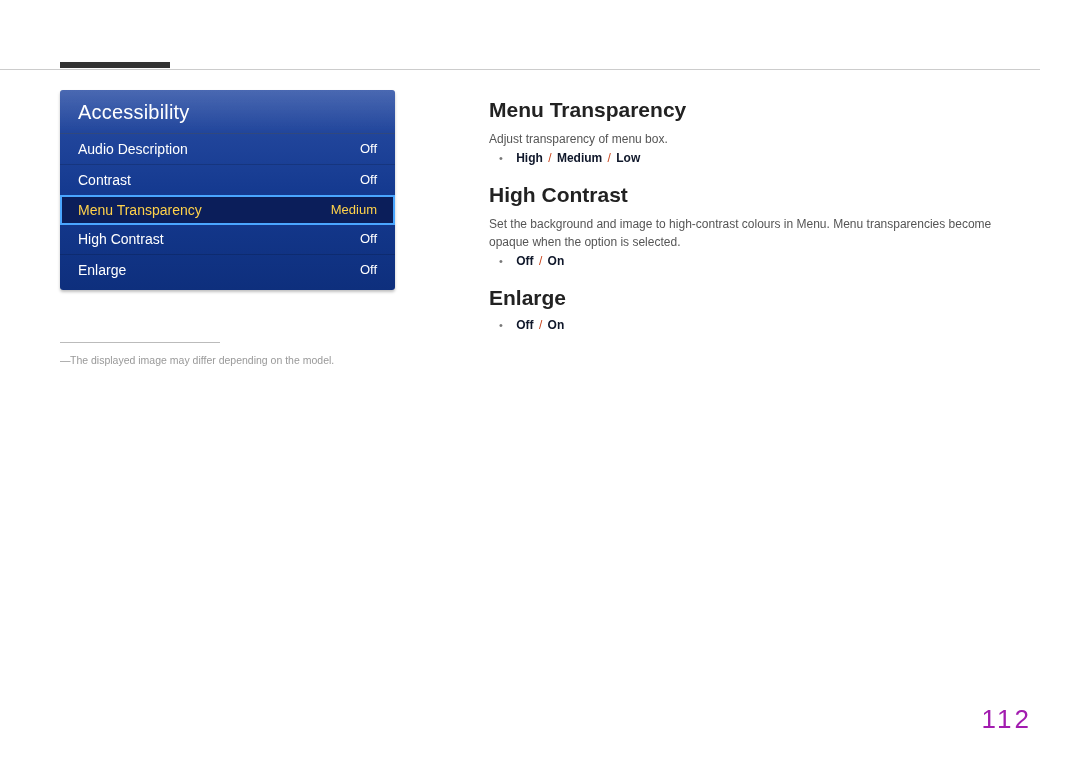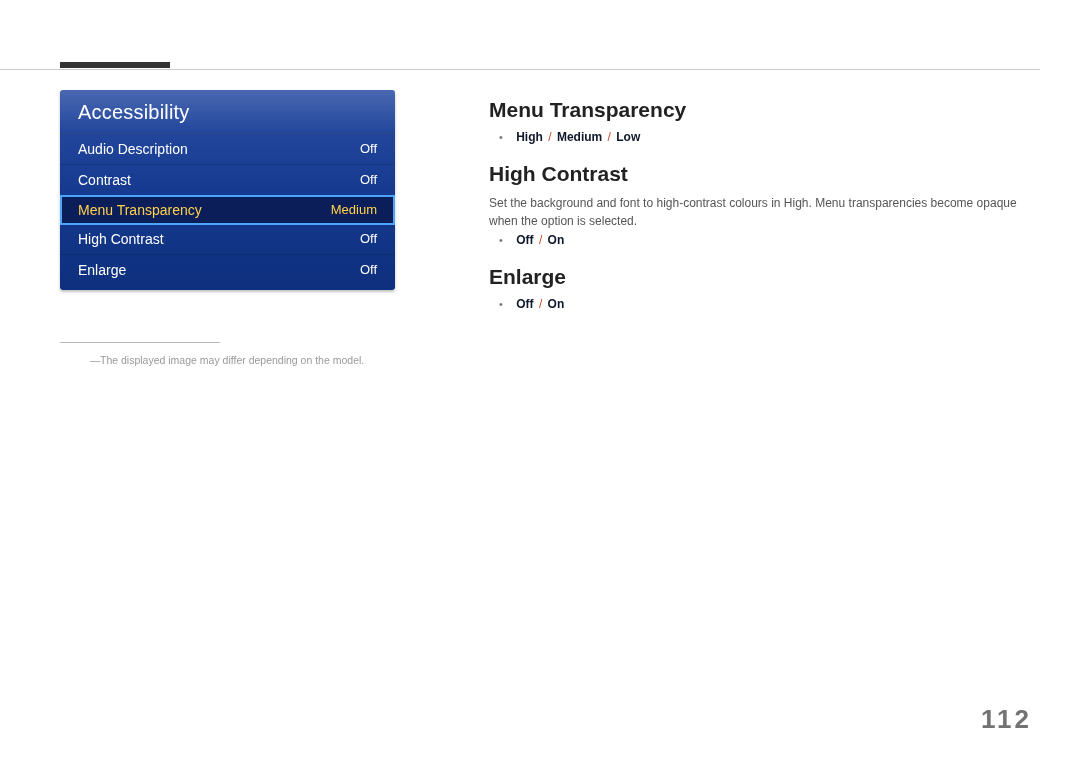--- a/index.html
+++ b/index.html
@@ -70,21 +70,21 @@
     .menu-row.selected {
       background: #0b1e5a;
       border: 2px solid #4aa6ff;
       margin: -1px 0;
       padding: 5px 16px;
       color: #ffd24a;
     }
     .menu-row .value { font-size: 13px; }
 
     .left-rule { margin: 52px 0 10px; width: 160px; border: none; border-top: 1px solid #bbb; }
-    .footnote { color: #999; font-size: 10.5px; line-height: 1.5; margin-left: 30px; }
+    .footnote { color: #999; font-size: 10.5px; line-height: 1.5; }
     .footnote .dash { display: inline-block; width: 10px; }
 
     
     .right-col h2 {
       font-size: 21px;
       font-weight: 700;
       color: #222;
       margin: 10px 0 8px;
     }
     .right-col h2:first-child { margin-top: 8px; }
@@ -103,23 +103,23 @@
     }
     ul.opts li { font-size: 12px; color: #777; }
     .accent { color: #0f172a; font-weight: 700; }
     .sep { color: #c9451d; font-weight: 400; margin: 0 2px; }
 
     .page-num {
       position: absolute;
       right: 48px;
       bottom: 28px;
       font-size: 26px;
-      color: #737373;
+      color: #a21caf;
       letter-spacing: 3px;
-      font-weight: 700;
+      font-weight: 400;
     }
   </style>
 </head>
 <body>
 
 <div class="tab-bar">
   <div class="chapter-tab"></div>
 </div>
 
 <div class="page">
@@ -150,32 +150,33 @@
       </div>
     </div>
 
     <hr class="left-rule">
     <p class="footnote"><span class="dash">―</span><span>The displayed image may differ depending on the model.</span></p>
   </div>
 
   <div class="right-col">
 
     <h2>Menu Transparency</h2>
+    <p class="desc">Adjust transparency of menu box.</p>
     <ul class="opts">
       <li>
         <span class="accent">High</span>
         <span class="sep">/</span>
         <span class="accent">Medium</span>
         <span class="sep">/</span>
         <span class="accent">Low</span>
       </li>
     </ul>
 
     <h2>High Contrast</h2>
-    <p class="desc">Set the background and font to high-contrast colours in High. Menu transparencies become opaque when the option is selected.</p>
+    <p class="desc">Set the background and image to high-contrast colours in Menu. Menu transparencies become opaque when the option is selected.</p>
     <ul class="opts">
       <li>
         <span class="accent">Off</span>
         <span class="sep">/</span>
         <span class="accent">On</span>
       </li>
     </ul>
 
     <h2>Enlarge</h2>
     <ul class="opts">

